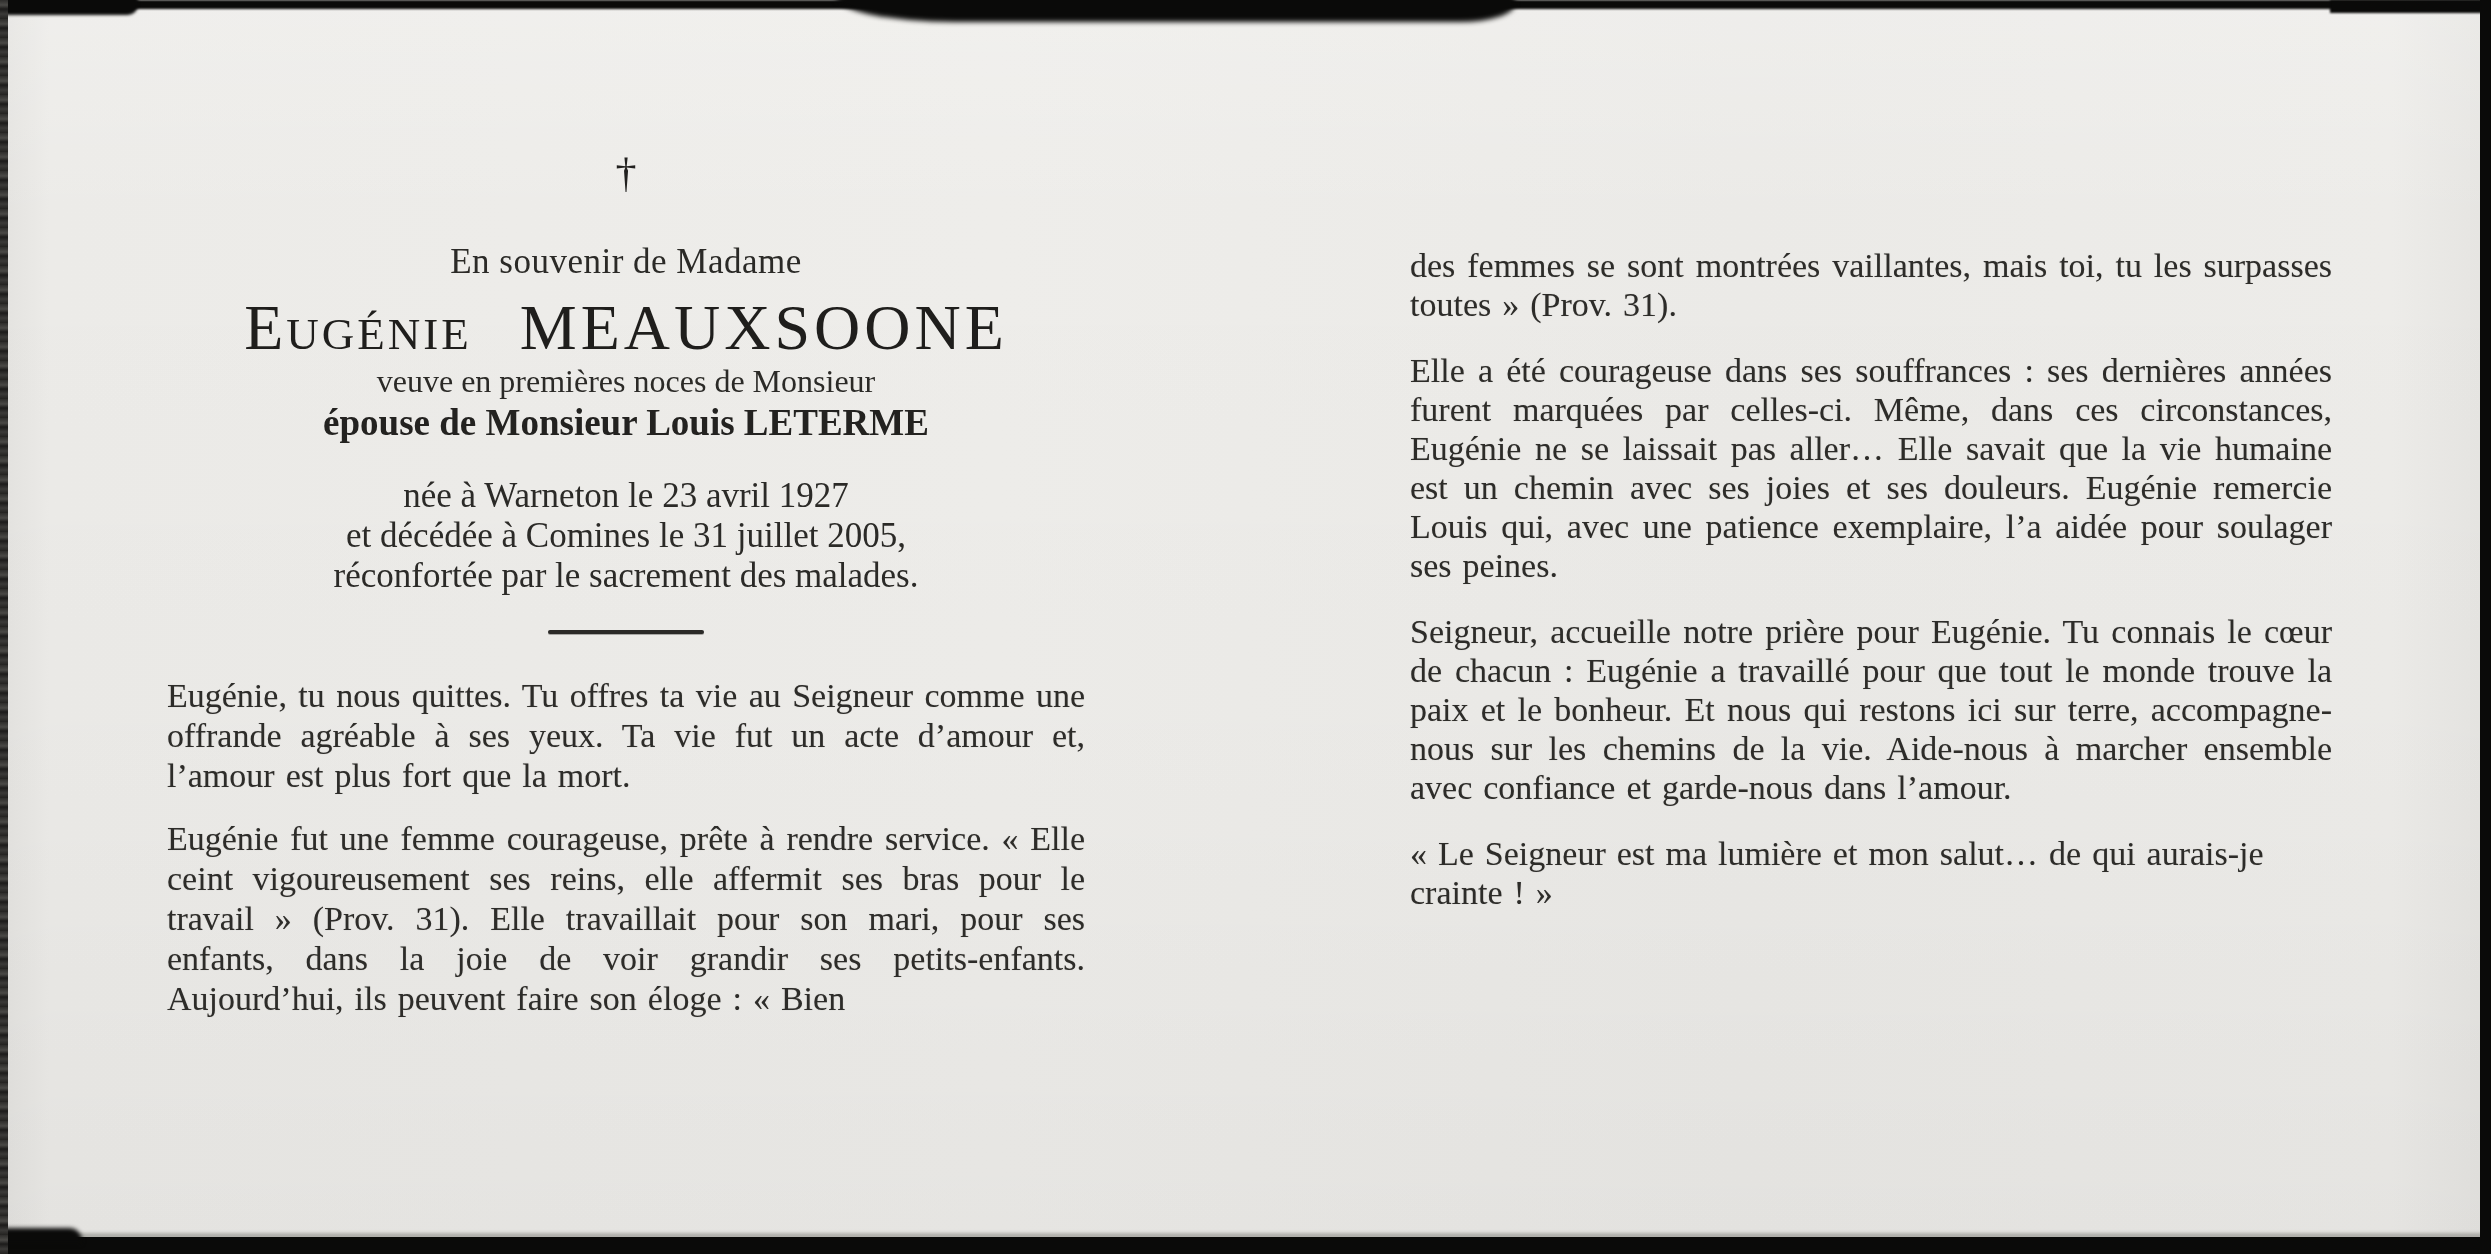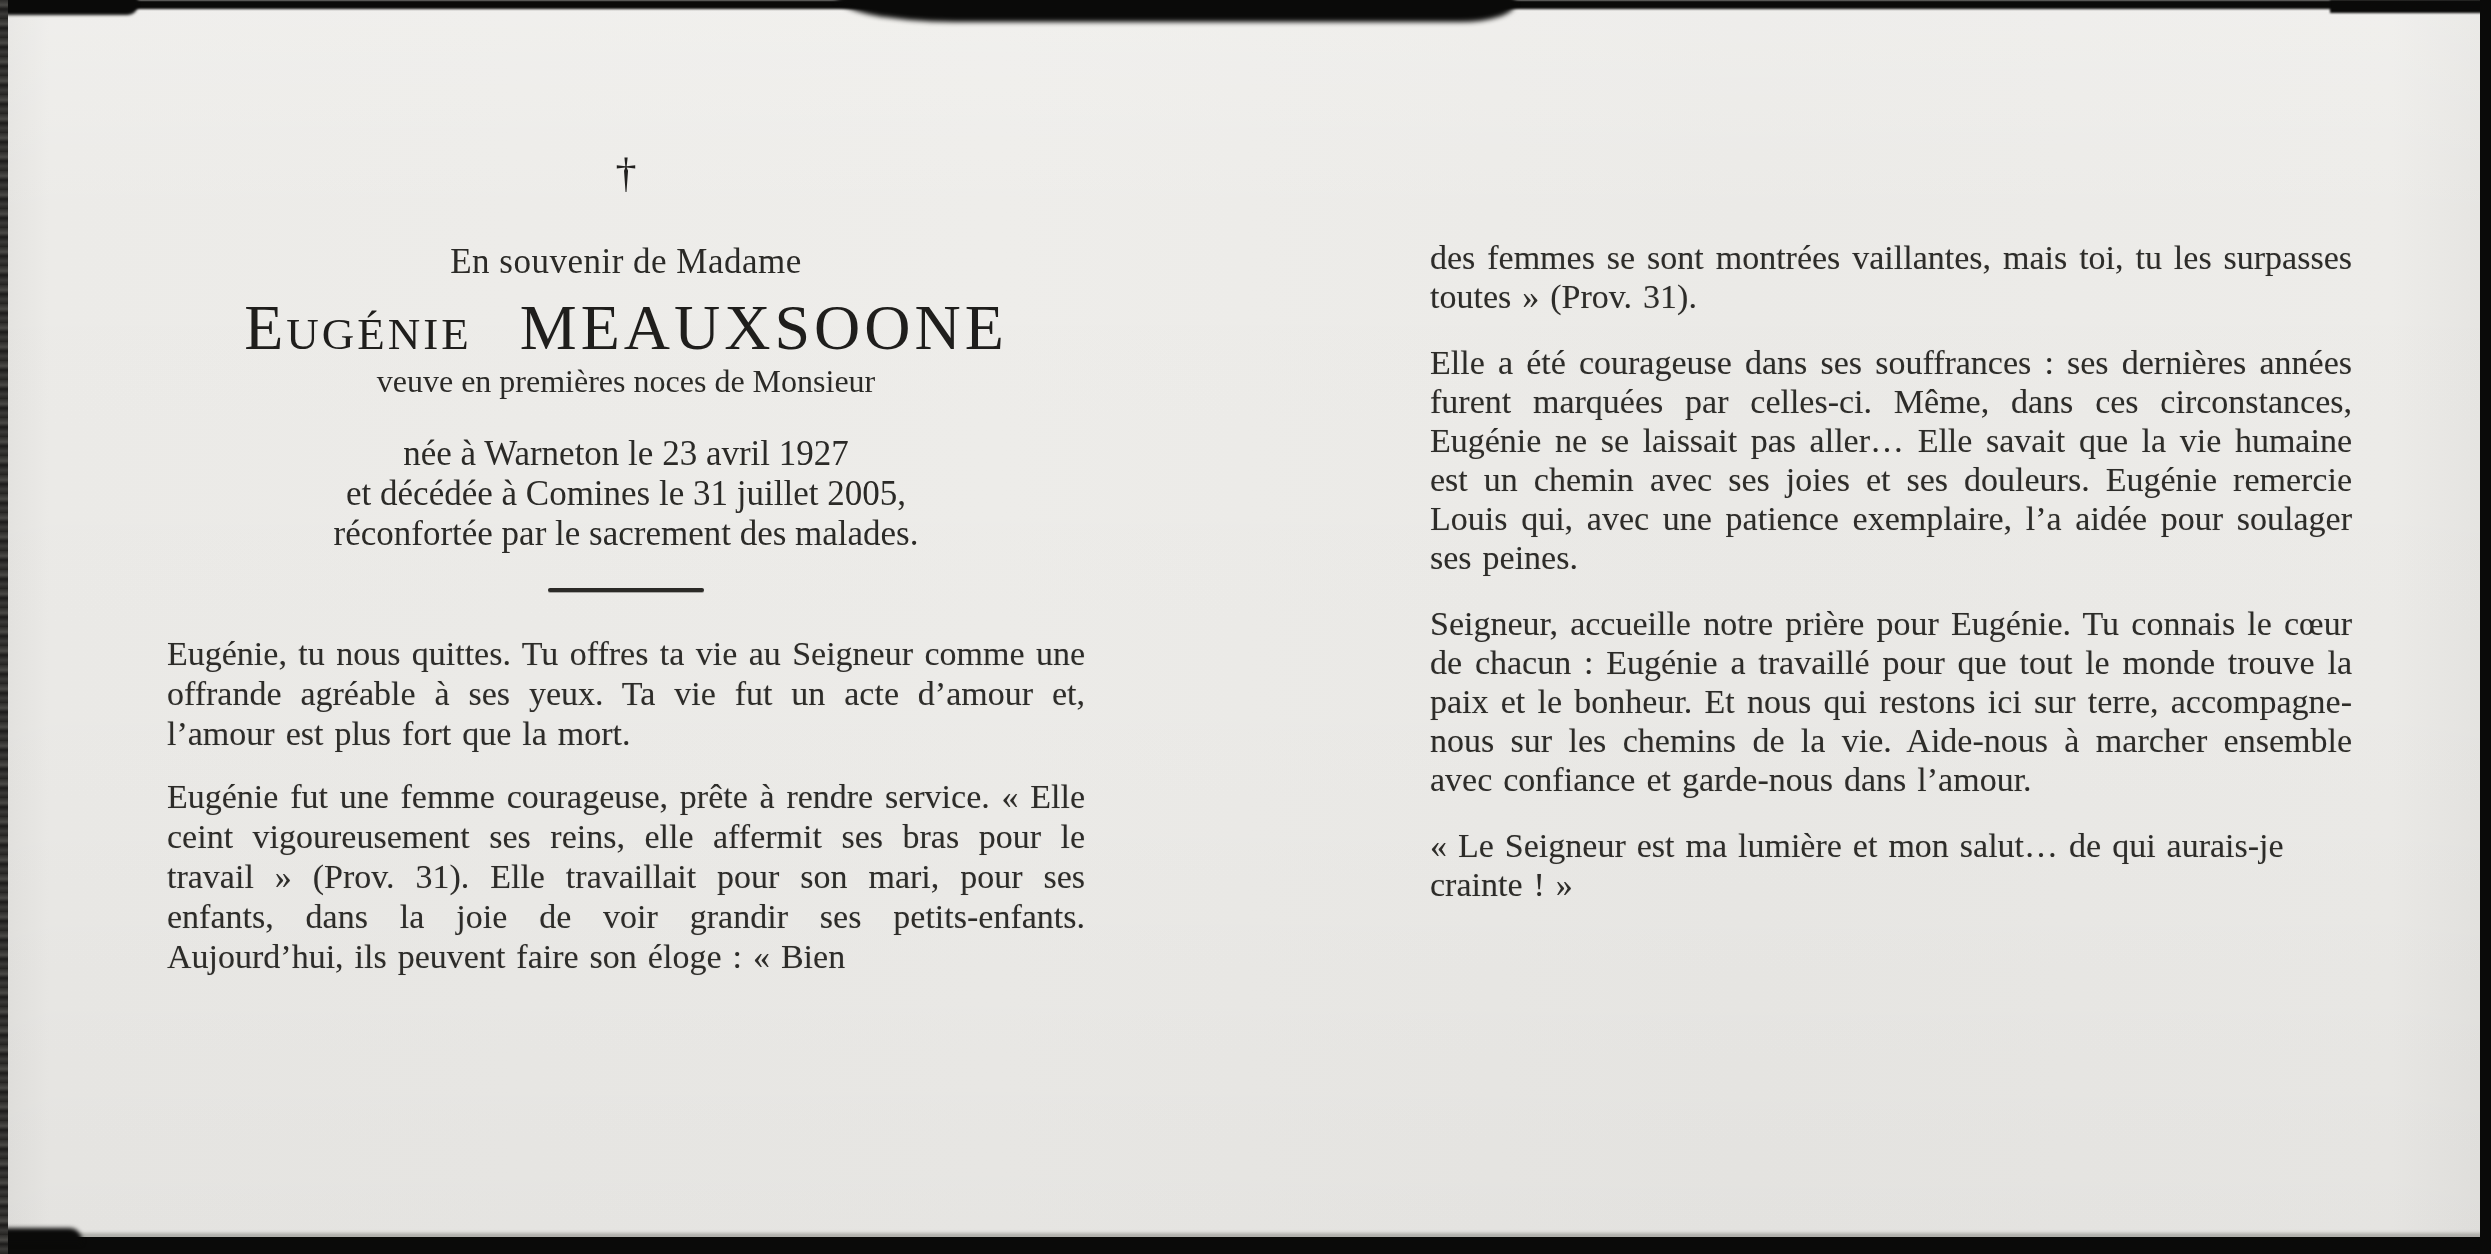--- a/index.html
+++ b/index.html
@@ -105,21 +105,21 @@
     border-radius: 2px;
     box-shadow: 0 1px 0 rgba(43,42,39,0.35);
   }
   .left-page .body-par { text-align: justify; }
   .left-page .par-1 { margin-top: 42px; }
   .left-page .par-2 { margin-top: 23px; }
 
   
   .right-page {
     position: absolute;
-    left: 1410px; top: 238px; width: 922px; margin-left: 20px;
+    left: 1410px; top: 246px; width: 922px;
   }
   .body-par {
     margin: 0;
     font-size: 34px;
     line-height: 40px;
     text-align: justify;
     word-spacing: 2.5px;
     color: #2d2c29;
     text-shadow: 0 0 1px rgba(70,68,62,0.25);
   }
@@ -135,20 +135,21 @@
   <div class="left-page">
     <div class="cross">†</div>
 
     <div class="intro-line">En souvenir de Madame</div>
 
     <div class="title-line">
       <span class="title-first">Eugénie</span><span class="title-last">MEAUXSOONE</span>
     </div>
 
     <div class="subtitle-line">veuve en premières noces de Monsieur</div>
+    <div class="bold-line">épouse de Monsieur Louis LETERME</div>
 
     <div class="dates-block">
       <div class="dates-line">née à Warneton le 23 avril 1927</div>
       <div class="dates-line">et décédée à Comines le 31 juillet 2005,</div>
       <div class="dates-line">réconfortée par le sacrement des malades.</div>
     </div>
 
     <div class="rule"></div>
 
     <p class="body-par par-1">Eugénie, tu nous quittes. Tu offres ta vie au Seigneur comme une offrande agréable à ses yeux. Ta vie fut un acte d’amour et, l’amour est plus fort que la mort.</p>

